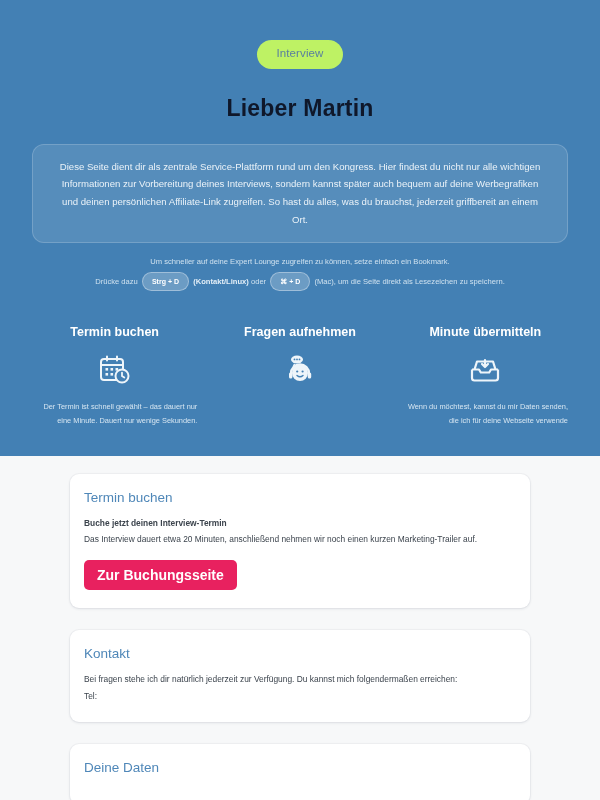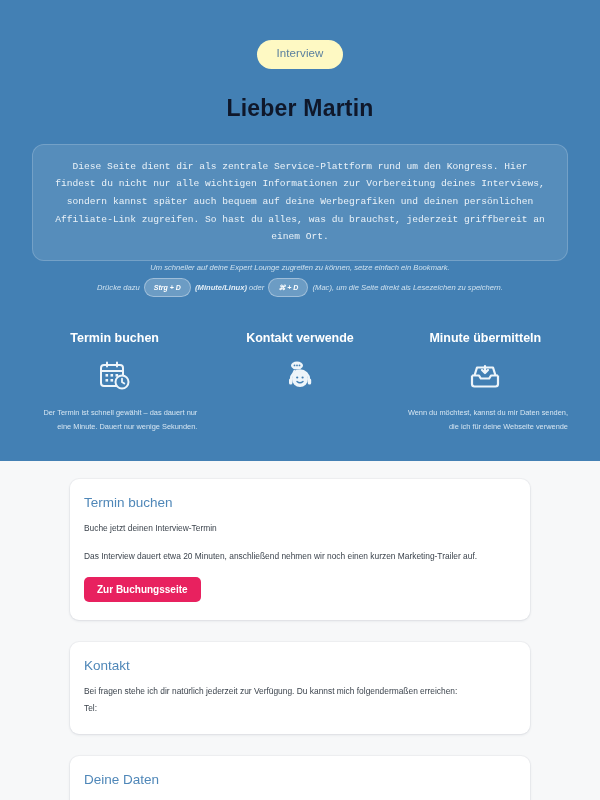--- a/index.html
+++ b/index.html
@@ -22,21 +22,21 @@
   .hero {
     background: #4380b4;
     padding: 40px 0 28px 0;
     text-align: center;
   }
 
   .badge-wrap { display: flex; justify-content: center; }
 
   .badge {
     display: inline-block;
-    background: #fef9c3;
+    background: #bef264;
     color: #5a7f9e;
     font-size: 11.5px;
     line-height: 1;
     padding: 8px 20px 9px 20px;
     border-radius: 999px;
     letter-spacing: .1px;
   }
 
   .hero-title {
     margin-top: 26px;
@@ -45,36 +45,34 @@
     color: #0f172a;
     letter-spacing: .2px;
   }
 
   .intro-box {
     margin: 22px 32px 0 32px;
     background: rgba(255,255,255,0.10);
     border: 1px solid rgba(255,255,255,0.18);
     border-radius: 12px;
     padding: 13px 20px 14px 20px;
-    font-family: Liberation Mono, monospace;
   }
 
   .intro-box p {
     color: #eaf2f8;
     font-size: 9.6px;
     line-height: 1.85;
     text-align: center;
   }
 
   .bookmark {
-    margin-top: 0;
+    margin-top: 12px;
     color: #cfe1ef;
     font-size: 7.6px;
     line-height: 1.9;
-    font-style: italic;
   }
 
   .bookmark .line2 { margin-top: 2px; }
 
   .kbd {
     display: inline-block;
     background: rgba(255,255,255,0.22);
     border: 1px solid rgba(255,255,255,0.35);
     border-radius: 999px;
     padding: 2px 9px;
@@ -135,28 +133,28 @@
     font-weight: normal;
     margin-bottom: 11px;
   }
 
   .card p {
     font-size: 8.4px;
     line-height: 1.78;
     color: #3c444d;
   }
 
-  .card p.lead { font-weight: normal; margin-bottom: 13px; }
+  .card p.lead { font-weight: bold; margin-bottom: 2px; }
 
   .btn-primary {
     display: inline-block;
     margin-top: 13px;
     background: #e8215f;
     color: #ffffff;
-    font-size: 10px;
+    font-size: 14px;
     font-weight: bold;
     border: none;
     border-radius: 5px;
     padding: 7px 13px;
     cursor: pointer;
   }
 
   .contact-line { margin-top: 2px; }
 </style>
 </head>
@@ -172,21 +170,21 @@
 
   <div class="intro-box">
     <p>Diese Seite dient dir als zentrale Service-Plattform rund um den Kongress. Hier findest du nicht nur alle wichtigen Informationen zur Vorbereitung deines Interviews, sondern kannst später auch bequem auf deine Werbegrafiken und deinen persönlichen Affiliate-Link zugreifen. So hast du alles, was du brauchst, jederzeit griffbereit an einem Ort.</p>
   </div>
 
   <div class="bookmark">
     <div>Um schneller auf deine Expert Lounge zugreifen zu können, setze einfach ein Bookmark.</div>
     <div class="line2">
       <span>Drücke dazu</span>
       <span class="kbd">Strg + D</span>
-      <b>(Minute/Linux)</b>
+      <b>(Kontakt/Linux)</b>
       <span>oder</span>
       <span class="kbd">⌘ + D</span>
       <span>(Mac), um die Seite direkt als Lesezeichen zu speichern.</span>
     </div>
   </div>
 
   <div class="features">
 
     <div class="feature">
       <div class="feature-title">Termin buchen</div>
@@ -201,21 +199,21 @@
           <rect x="6.5" y="18" width="2.6" height="2.6" fill="#eef5fa"></rect>
           <rect x="11.5" y="18" width="2.6" height="2.6" fill="#eef5fa"></rect>
           <circle cx="23" cy="21" r="6.5" fill="#4380b4" stroke="#eef5fa" stroke-width="2"></circle>
           <path d="M23 17.6V21l2.3 1.6" stroke="#eef5fa" stroke-width="1.8" stroke-linecap="round"></path>
         </svg>
       </div>
       <div class="feature-desc">Der Termin ist schnell gewählt – das dauert nur eine Minute. Dauert nur wenige Sekunden.</div>
     </div>
 
     <div class="feature">
-      <div class="feature-title">Kontakt verwende</div>
+      <div class="feature-title">Fragen aufnehmen</div>
       <div class="feature-icon">
         <svg width="32" height="30" viewBox="0 0 32 30" fill="none">
           <ellipse cx="13" cy="4.5" rx="6" ry="4" fill="#eef5fa"></ellipse>
           <path d="M10 8.5l-1.5 3 3.5-1.5z" fill="#eef5fa"></path>
           <circle cx="10.5" cy="4.4" r=".9" fill="#4380b4"></circle>
           <circle cx="13" cy="4.4" r=".9" fill="#4380b4"></circle>
           <circle cx="15.5" cy="4.4" r=".9" fill="#4380b4"></circle>
           <circle cx="16" cy="18" r="8" fill="#eef5fa"></circle>
           <circle cx="13.2" cy="16.5" r="1.1" fill="#4380b4"></circle>
           <circle cx="18.6" cy="16.5" r="1.1" fill="#4380b4"></circle>

